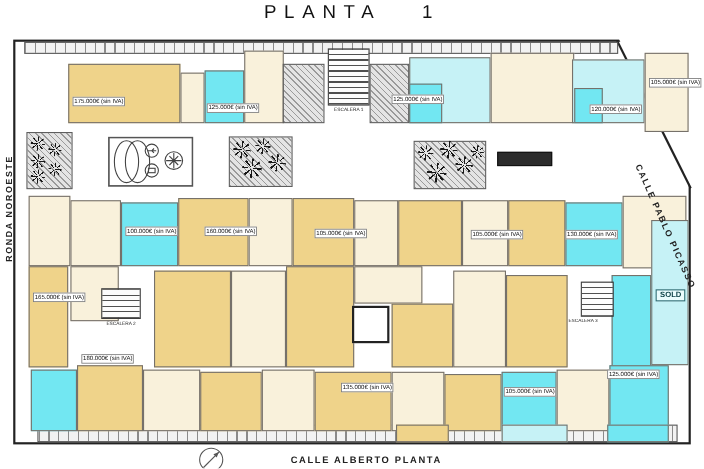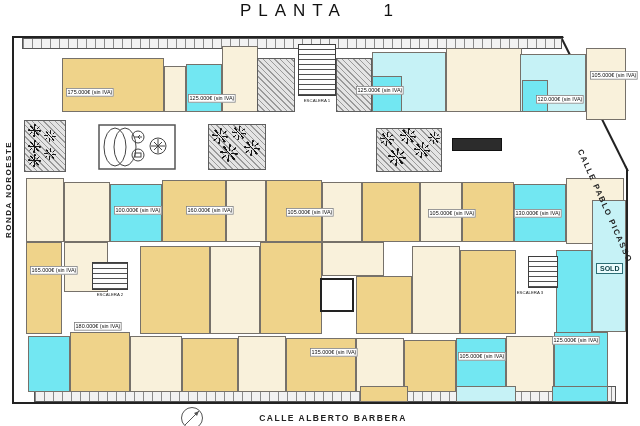--- a/index.html
+++ b/index.html
@@ -68,21 +68,21 @@
   </svg>
 
   <svg class="compass" width="24" height="24" viewBox="0 0 24 24">
     <circle cx="12" cy="12" r="10.5" fill="none" stroke="#555"></circle>
     <path d="M5 19L19 5" stroke="#555" fill="none"></path>
     <path d="M19 5l-5 2 3 3z" fill="#555"></path>
   </svg>
 
   <div class="street-left">RONDA NOROESTE</div>
   <div class="street-right">CALLE PABLO PICASSO</div>
-  <div class="footer-street">CALLE ALBERTO BARBERA</div>
+  <div class="footer-street">CALLE ALBERTO PLANTA</div>
 
 <div class="unit" style="left: 62px; top: 58px; width: 102px; height: 54px; background: rgb(239, 211, 138);"></div>
     <div class="unit" style="left: 164px; top: 66px; width: 22px; height: 46px; background: rgb(249, 241, 219);"></div>
     <div class="unit" style="left: 186px; top: 64px; width: 36px; height: 48px; background: rgb(114, 231, 242);"></div>
     <div class="unit" style="left: 222px; top: 46px; width: 36px; height: 66px; background: rgb(249, 241, 219);"></div>
     <div class="unit" style="left: 372px; top: 52px; width: 74px; height: 60px; background: rgb(198, 242, 246);"></div>
     <div class="unit" style="left: 372px; top: 76px; width: 30px; height: 36px; background: rgb(114, 231, 242);"></div>
     <div class="unit" style="left: 446px; top: 48px; width: 76px; height: 64px; background: rgb(249, 241, 219);"></div>
     <div class="unit" style="left: 520px; top: 54px; width: 66px; height: 58px; background: rgb(198, 242, 246);"></div>
     <div class="unit" style="left: 522px; top: 80px; width: 26px; height: 32px; background: rgb(114, 231, 242);"></div>

